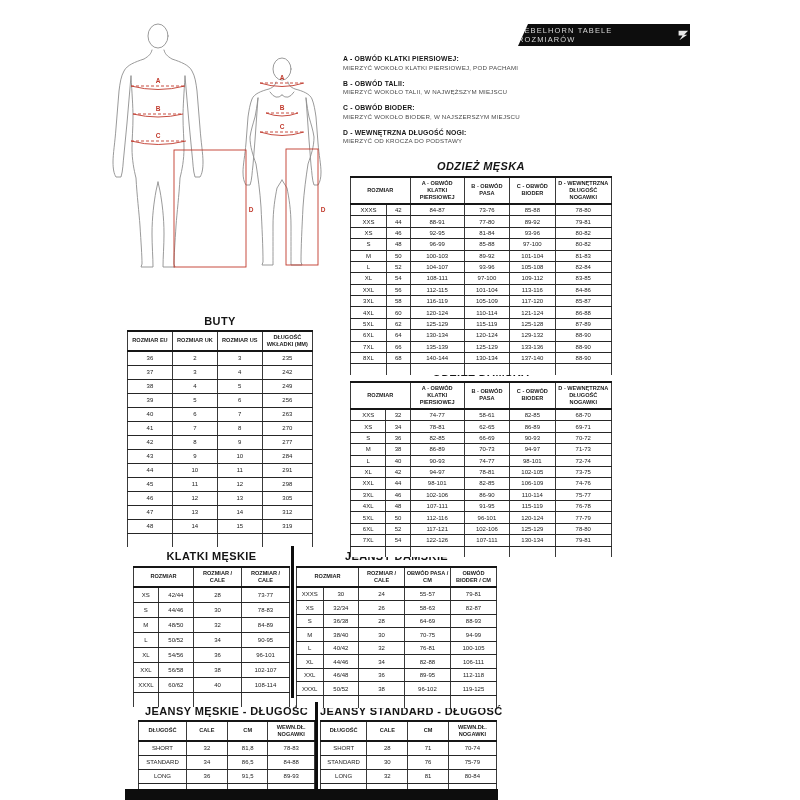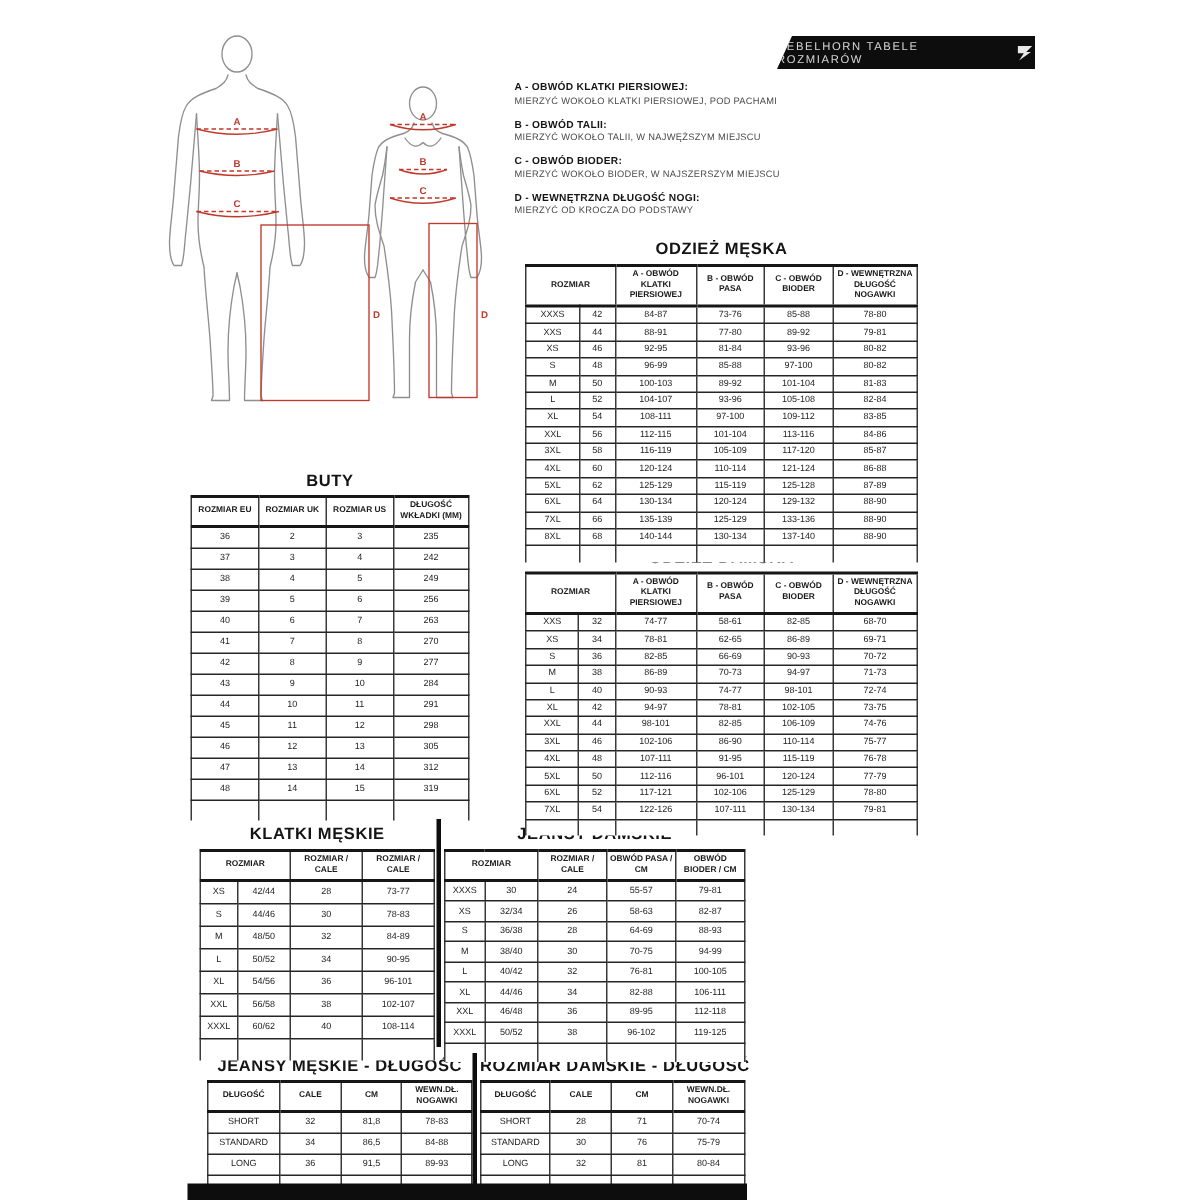--- a/index.html
+++ b/index.html
@@ -134,27 +134,27 @@
     <div class="item">
       <div class="lab">C - OBWÓD BIODER:</div>
       <div class="desc">MIERZYĆ WOKOŁO BIODER, W NAJSZERSZYM MIEJSCU</div>
     </div>
     <div class="item">
       <div class="lab">D -  WEWNĘTRZNA DŁUGOŚĆ NOGI:</div>
       <div class="desc">MIERZYĆ OD KROCZA DO PODSTAWY</div>
     </div>
   </div>
 
-  <div class="tbl-title" style="left:350px;top:160px;width:262px;">ODZIEŻ MĘSKA</div>
+  <div class="tbl-title" style="left:350px;top:160px;width:262px;font-style:italic;">ODZIEŻ MĘSKA</div>
   <div class="tbl-title" style="left:127px;top:315px;width:186px;">BUTY</div>
   <div class="tbl-title" style="left:350px;top:366px;width:262px;">ODZIEŻ DAMSKA</div>
   <div class="tbl-title" style="left:133px;top:550px;width:157px;">KLATKI MĘSKIE</div>
   <div class="tbl-title" style="left:296px;top:550px;width:201px;">JEANSY DAMSKIE</div>
   <div class="tbl-title" style="left:138px;top:705px;width:177px;">JEANSY MĘSKIE - DŁUGOŚĆ</div>
-  <div class="tbl-title" style="left:320px;top:705px;width:177px;">ROZMIAR DAMSKIE - DŁUGOŚĆ</div>
+  <div class="tbl-title" style="left:320px;top:705px;width:177px;">JEANSY STANDARD - DŁUGOŚĆ</div>
 
   <table class="szr" id="tbl-meska">
       <thead>
         <tr>
           <th colspan="2">ROZMIAR</th>
           <th>A - OBWÓD KLATKI PIERSIOWEJ</th>
           <th>B - OBWÓD PASA</th>
           <th>C - OBWÓD BIODER</th>
           <th>D - WEWNĘTRZNA DŁUGOŚĆ NOGAWKI</th>
         </tr>

